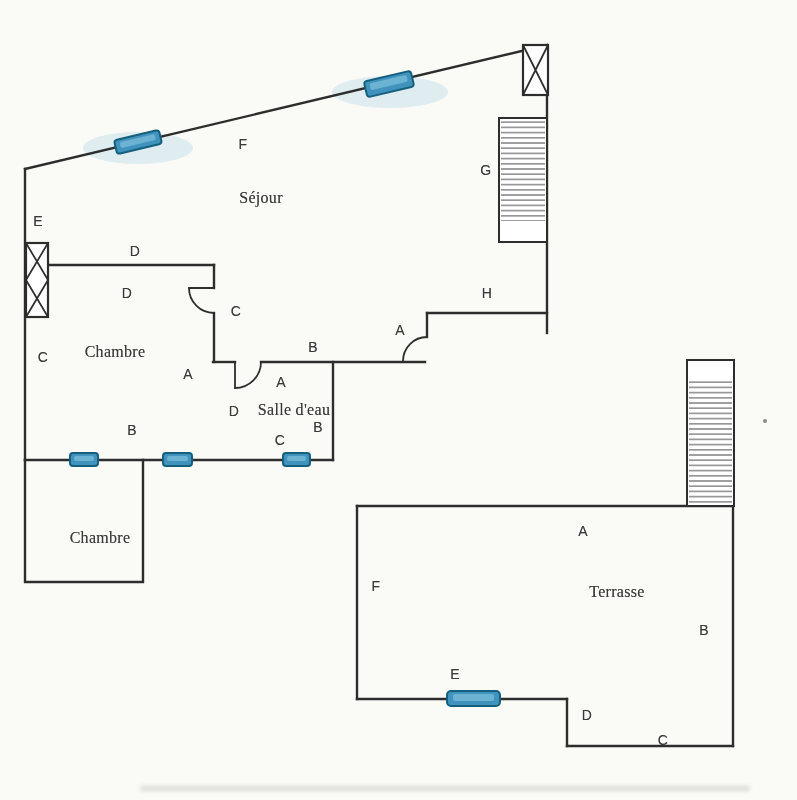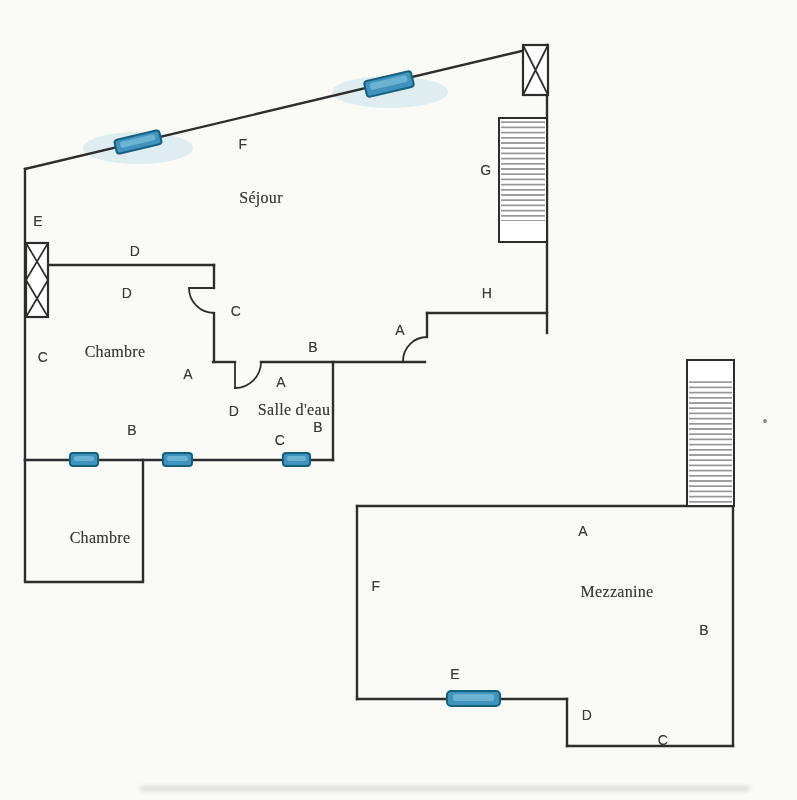--- a/index.html
+++ b/index.html
@@ -131,21 +131,21 @@
       <rect class="win-in" x="453" y="694" width="41" height="7" rx="2"></rect>
     </g>
 
     <circle class="dot" cx="765" cy="421" r="2"></circle>
   </svg>
 
   <span class="lbl room" style="left:261px;top:198px">Séjour</span>
   <span class="lbl room" style="left:115px;top:352px">Chambre</span>
   <span class="lbl room" style="left:294px;top:410px">Salle d'eau</span>
   <span class="lbl room" style="left:100px;top:538px">Chambre</span>
-  <span class="lbl room" style="left:617px;top:592px">Mezzanine</span>
+  <span class="lbl room" style="left:617px;top:592px">Terrasse</span>
 
   <span class="lbl" style="left:38px;top:221px">E</span>
   <span class="lbl" style="left:243px;top:144px">F</span>
   <span class="lbl" style="left:486px;top:170px">G</span>
   <span class="lbl" style="left:487px;top:293px">H</span>
   <span class="lbl" style="left:135px;top:251px">D</span>
   <span class="lbl" style="left:127px;top:293px">D</span>
   <span class="lbl" style="left:236px;top:311px">C</span>
   <span class="lbl" style="left:43px;top:357px">C</span>
   <span class="lbl" style="left:188px;top:374px">A</span>

